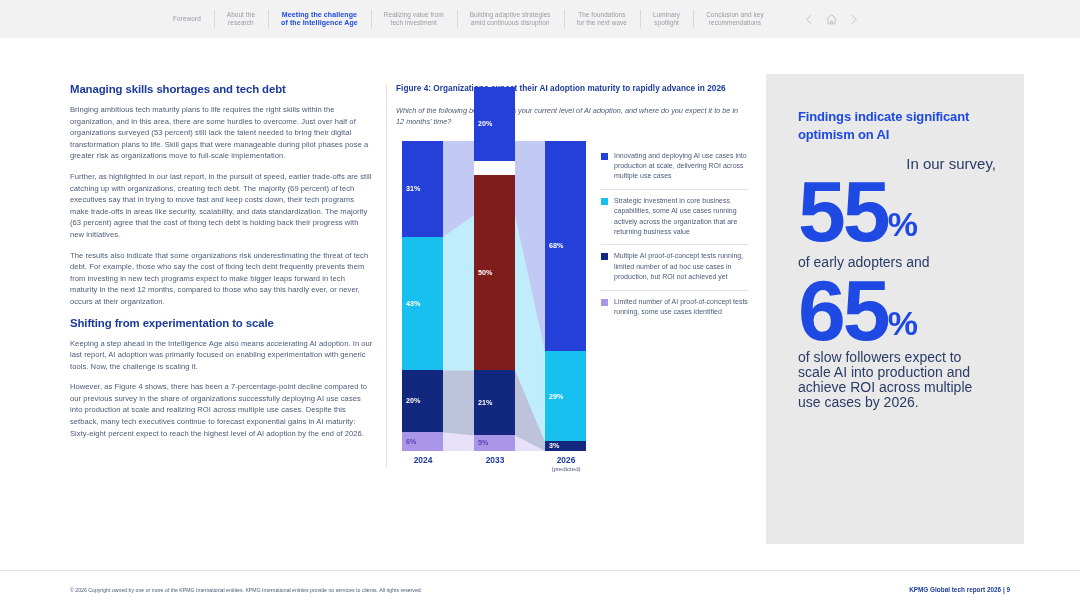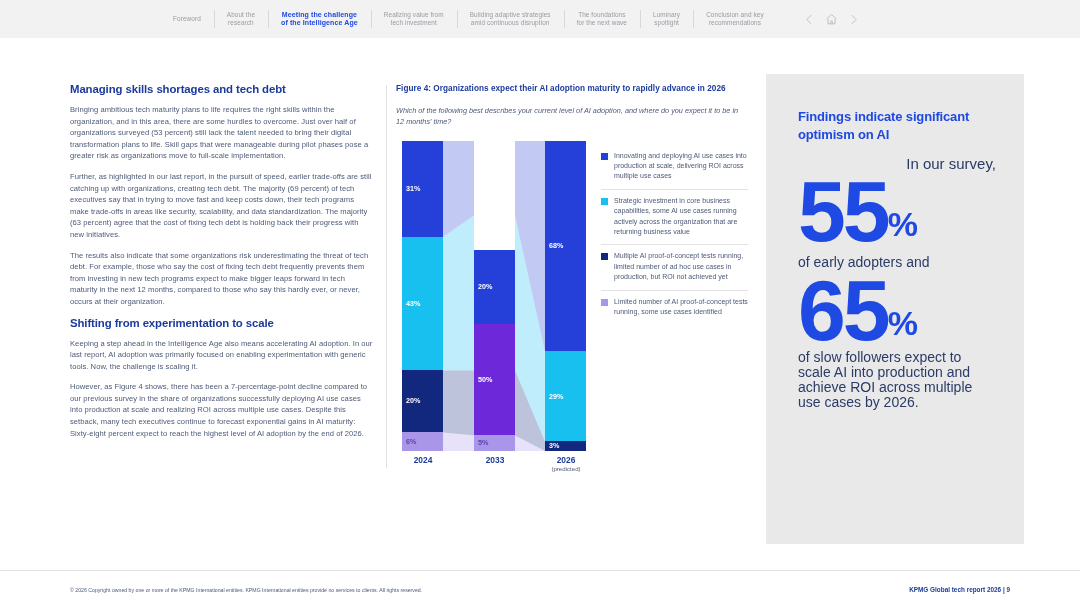--- a/index.html
+++ b/index.html
@@ -209,22 +209,25 @@
                   <span>20%</span>
                 </div>
                 <div class="seg light" style="height: 18.6px; background: rgb(169, 150, 232);">
                   <span>6%</span>
                 </div>
               </div>
             <div class="bar-col" id="col-1" style="left:78px;">
                 <div class="seg" style="height: 74.4px; background: rgb(37, 64, 216);">
                   <span>20%</span>
                 </div>
-                <div class="seg" style="height: 111px; background: #6d28d9;">
+                <div class="seg" style="height: 195px; background: #7f1d1d; margin-top: 14px;">
                   <span>50%</span>
+                </div>
+                <div class="seg" style="height: 65.1px; background: rgb(18, 40, 126);">
+                  <span>21%</span>
                 </div>
                 <div class="seg light" style="height: 15.5px; background: rgb(169, 150, 232);">
                   <span>5%</span>
                 </div>
               </div>
             <div class="bar-col" id="col-2" style="left:149px;">
                 <div class="seg" style="height: 210.8px; background: rgb(37, 64, 216);">
                   <span>68%</span>
                 </div>
                 <div class="seg" style="height: 89.9px; background: rgb(24, 192, 240);">

